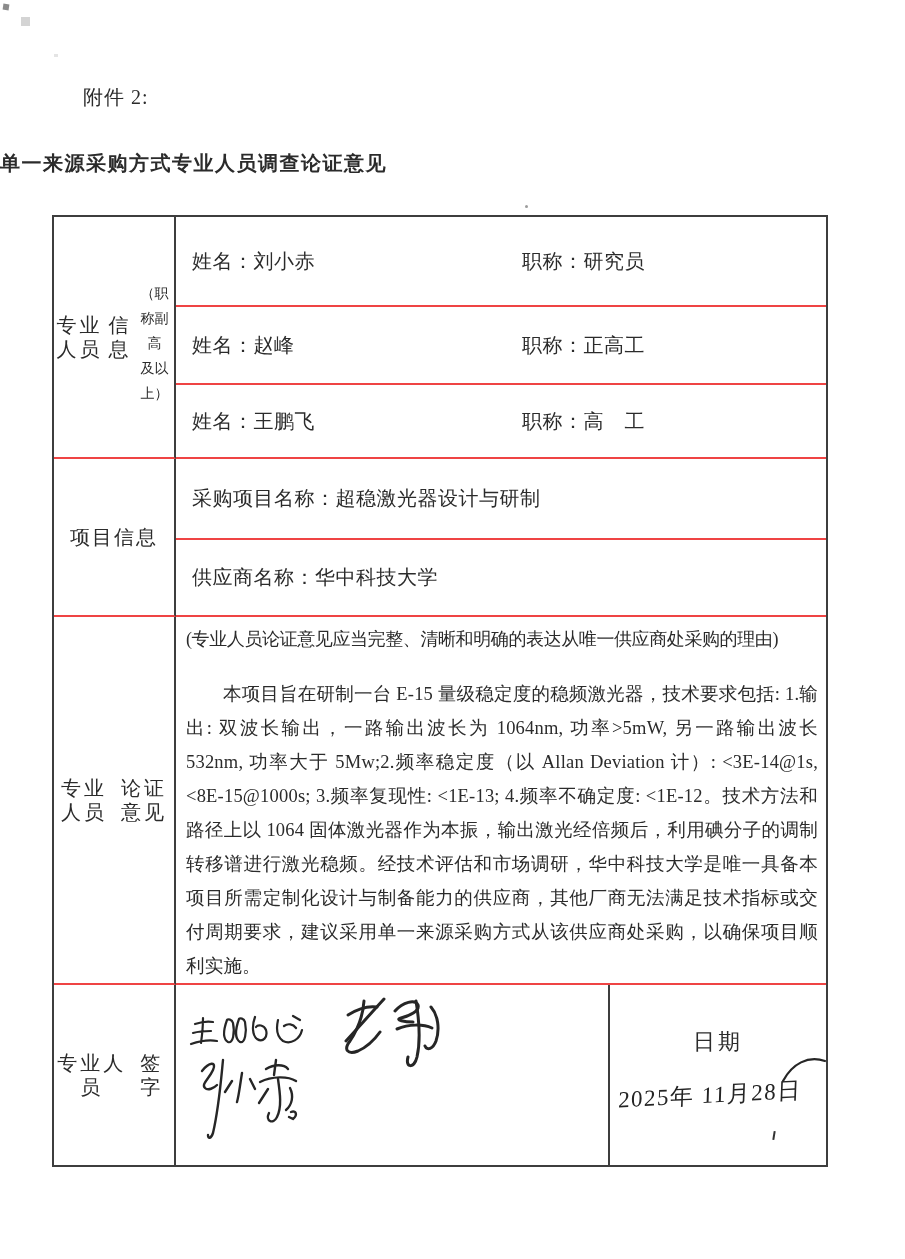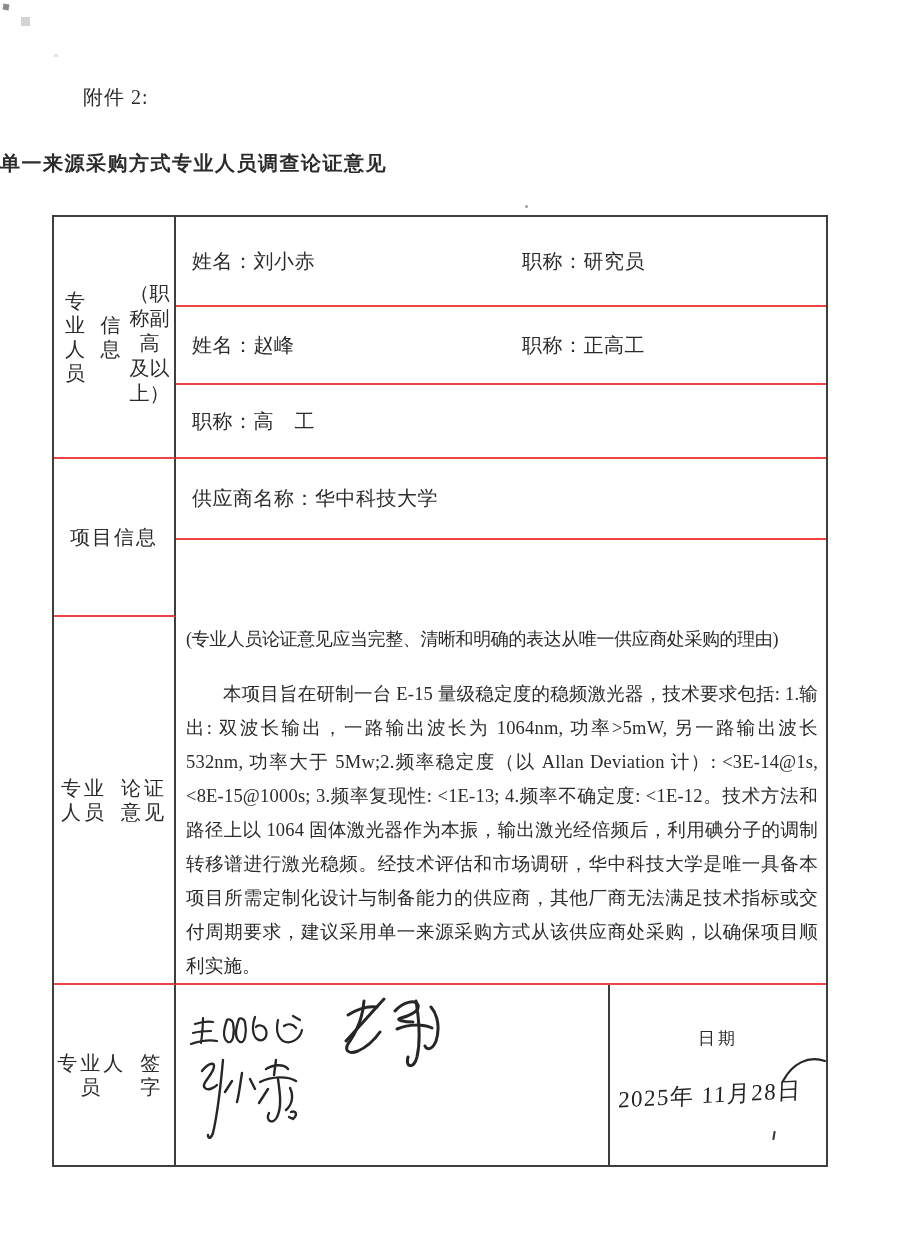--- a/index.html
+++ b/index.html
@@ -31,21 +31,21 @@
   }
   .cell{box-sizing:border-box;position:relative;}
   .br{border-right:2px solid #3e3e3e;}
   .bb{border-bottom:2px solid #ef4444;}
 
   .lbl{
     display:flex;flex-direction:row;align-items:center;justify-content:center;
     text-align:center;font-size:20px;line-height:1.2;
   }
   .lbl .lbl-l{margin:9px 0;letter-spacing:3px;}
-  .lbl .lbl-note{font-size:20px;line-height:25px;margin-top:12px;letter-spacing:0;}
+  .lbl .lbl-note{font-size:14px;line-height:25px;margin-top:12px;letter-spacing:0;}
   .p-lbl{grid-column:1;grid-row:1 / span 3;}
   .proj-lbl{grid-column:1;grid-row:4 / span 2;letter-spacing:2px;}
   .op-lbl{grid-column:1;grid-row:6;}
   .sig-lbl{grid-column:1;grid-row:7;}
 
   .name-row{
     grid-column:2 / span 2;
     display:flex;align-items:center;
     padding-left:16px;font-size:20px;letter-spacing:0.5px;
   }
@@ -59,21 +59,21 @@
 
   .sig-cell{grid-column:2;grid-row:7;}
   .date-cell{grid-column:3;grid-row:7;}
   .sig{position:absolute;}
   .sig path{fill:none;stroke:#262626;stroke-linecap:round;stroke-linejoin:round;}
   .sig-wang{left:12px;top:26px;}
   .sig-zhao{left:163px;top:6px;}
   .sig-liu{left:16px;top:70px;}
 
   .date-label{position:absolute;left:0;top:42px;width:100%;text-align:center;
-    font-size:17px;letter-spacing:3px;}
+    font-size:22px;letter-spacing:3px;}
   .date-value{
     position:absolute;left:8px;top:94px;width:205px;
     font-size:23px;letter-spacing:1.5px;color:#242424;white-space:nowrap;
     transform:rotate(-3deg) skewX(-5deg);
   }
   .date-arc{position:absolute;left:170px;top:66px;}
   .date-tick{position:absolute;left:163px;top:146px;width:2px;height:9px;
     background:#333;transform:rotate(9deg);}
 </style>
 </head>
@@ -102,24 +102,28 @@
 
     <div class="cell name-row bb">
       <span class="pair"><span>姓名：</span><span>刘小赤</span></span>
       <span><span>职称：</span><span>研究员</span></span>
     </div>
     <div class="cell name-row bb">
       <span class="pair"><span>姓名：</span><span>赵峰</span></span>
       <span><span>职称：</span><span>正高工</span></span>
     </div>
     <div class="cell name-row bb">
+      <span class="pair"><span>姓名：</span><span>王鹏飞</span></span>
       <span><span>职称：</span><span>高　工</span></span>
     </div>
 
     <div class="cell lbl proj-lbl br bb">项目信息</div>
+    <div class="cell name-row bb">
+      <span><span>采购项目名称：</span><span>超稳激光器设计与研制</span></span>
+    </div>
     <div class="cell name-row bb">
       <span><span>供应商名称：</span><span>华中科技大学</span></span>
     </div>
 
     <div class="cell lbl op-lbl br bb">
       <div class="lbl-l">专业人员</div>
       <div class="lbl-l">论证意见</div>
     </div>
     <div class="cell op-cell bb">
       <div class="op-note">(专业人员论证意见应当完整、清晰和明确的表达从唯一供应商处采购的理由)</div>

